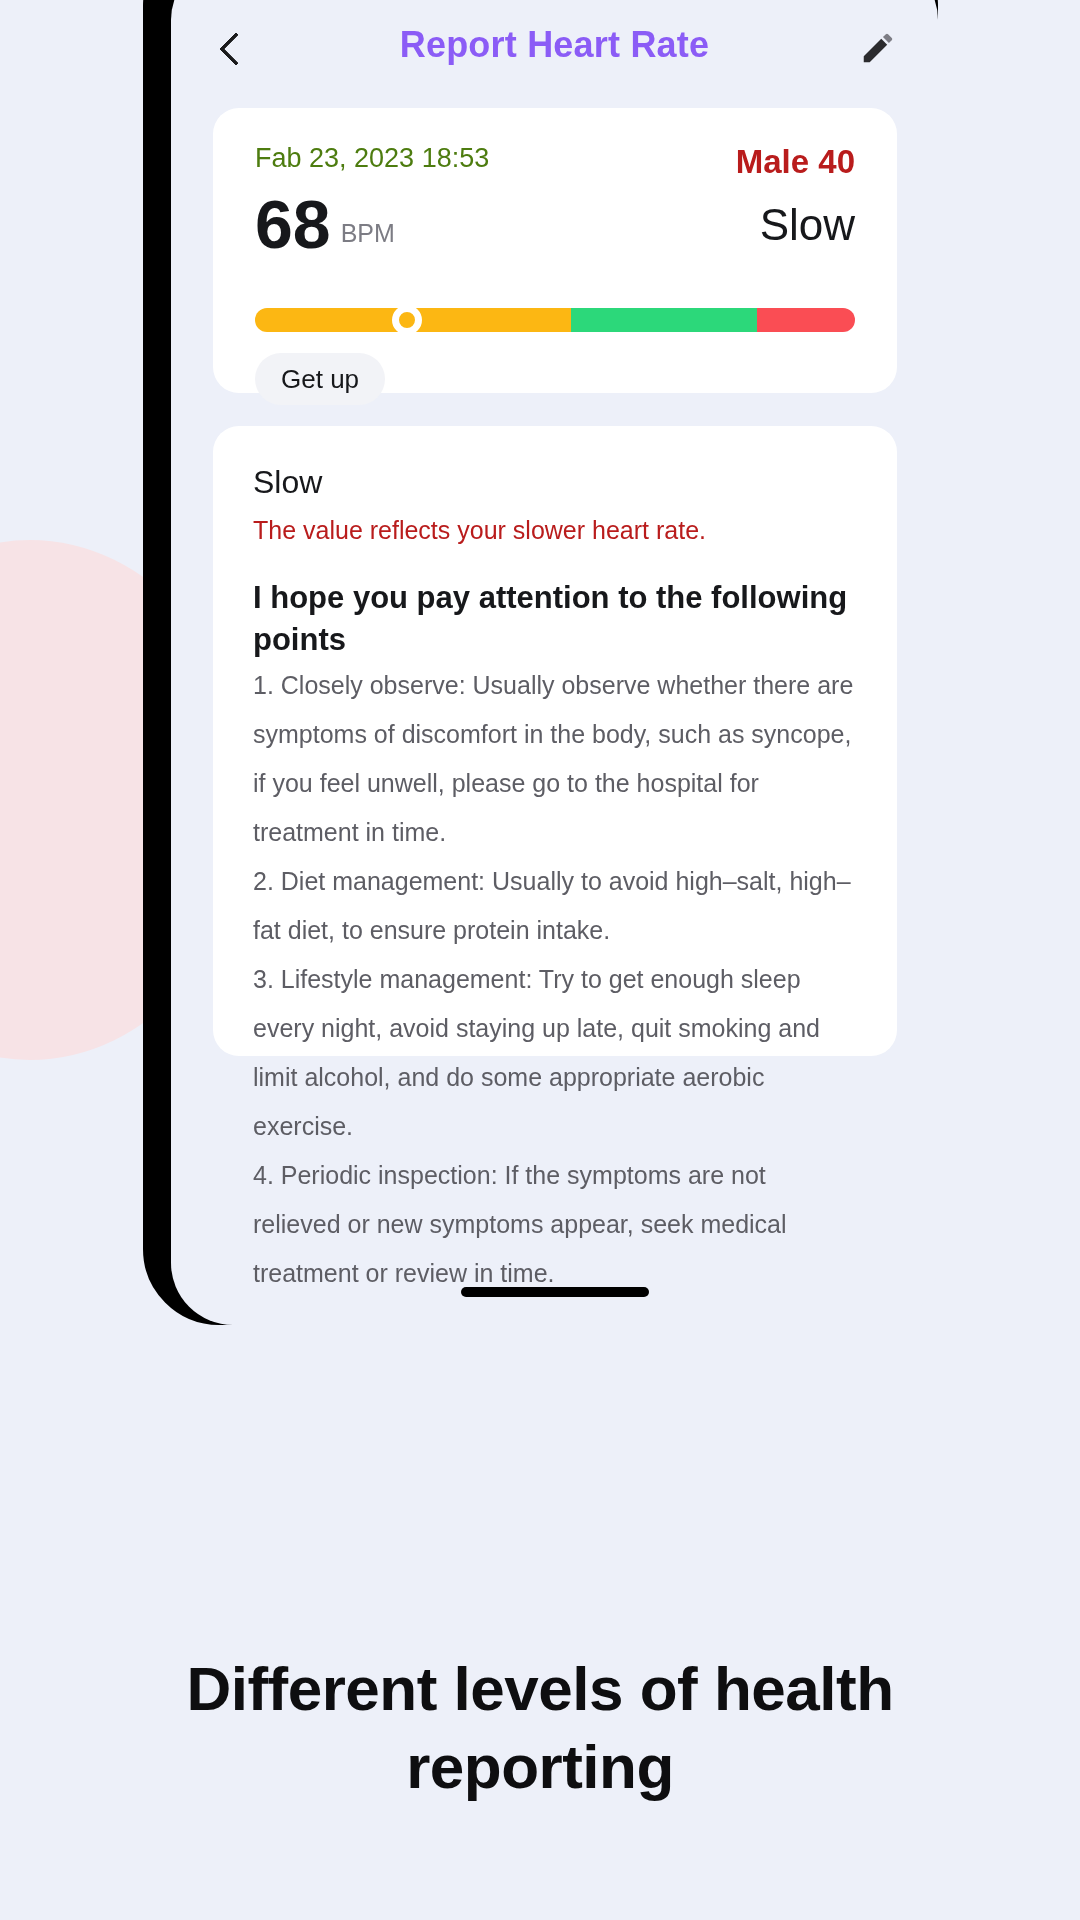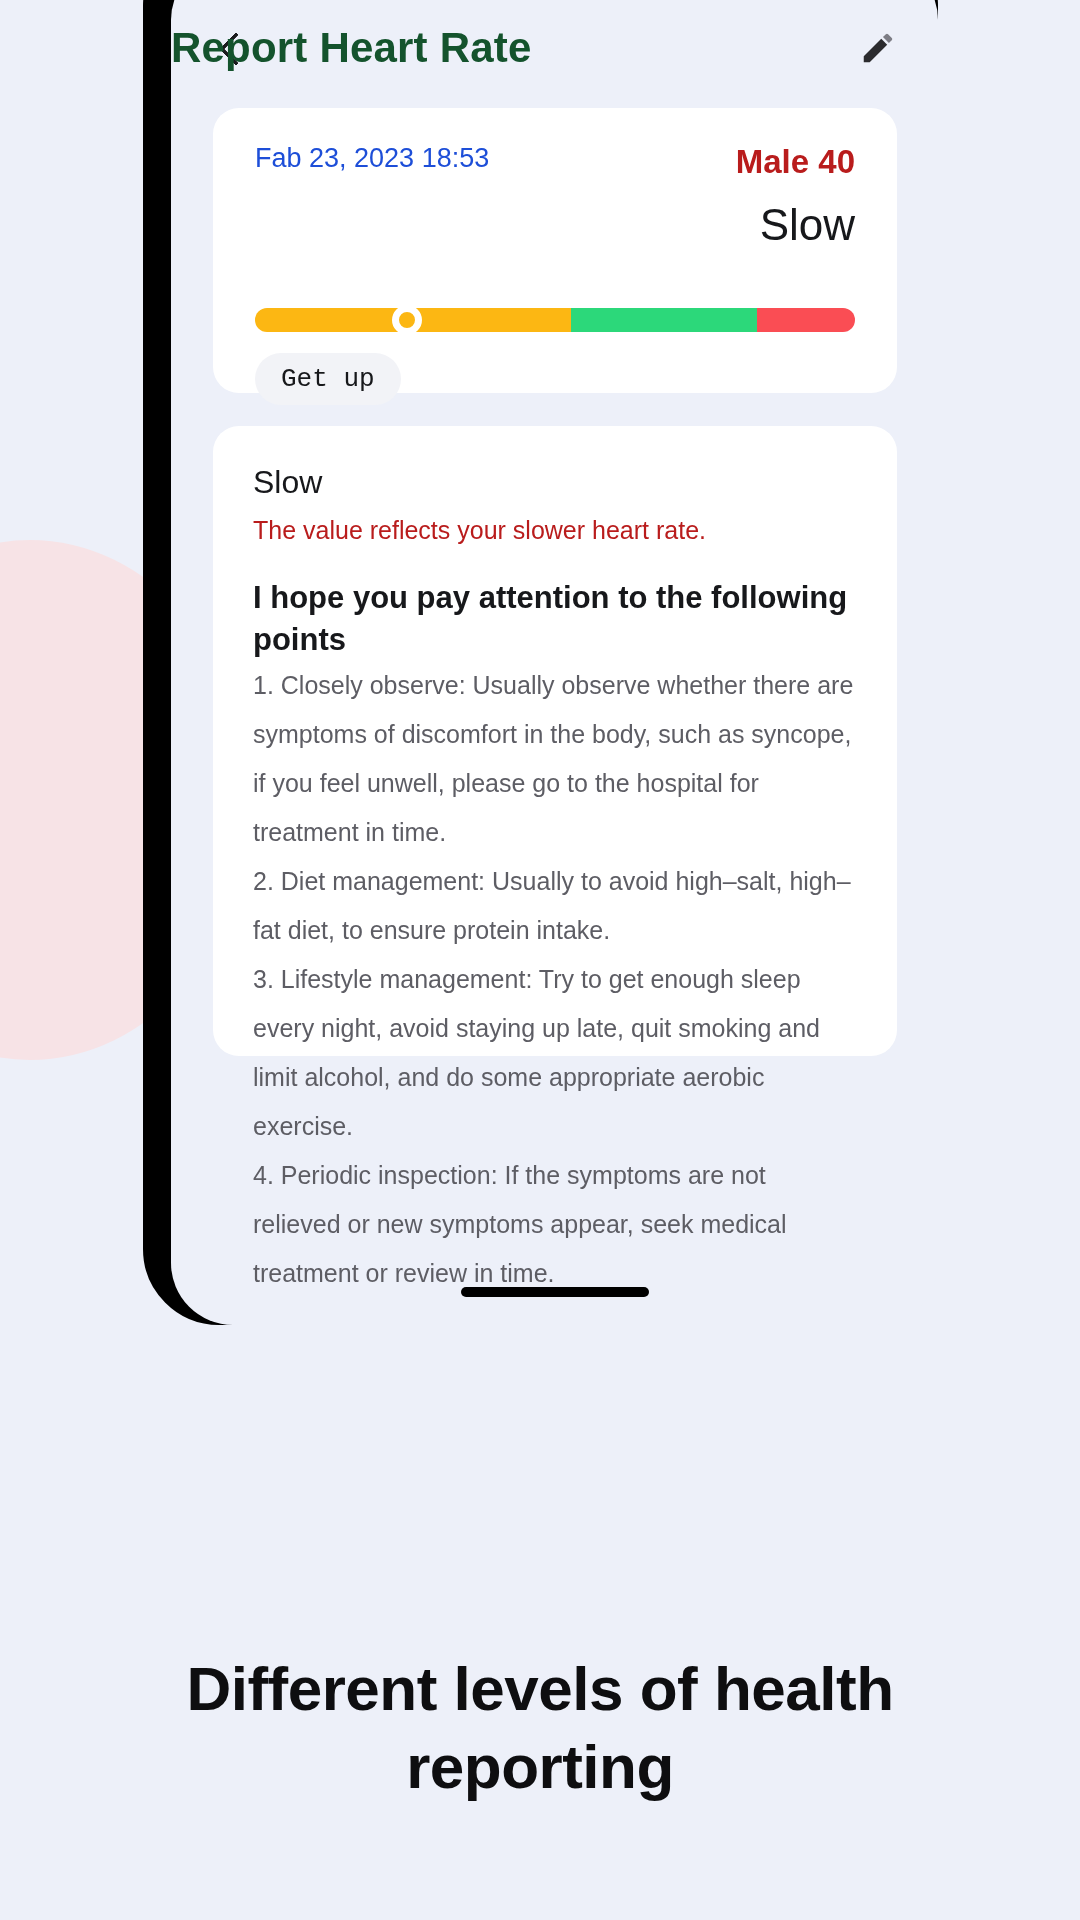--- a/index.html
+++ b/index.html
@@ -90,24 +90,24 @@
     border-bottom: 4px solid #1b1b1d;
     transform: rotate(45deg);
     border-radius: 1px;
   }
 
   .screen-title {
     position: absolute;
     left: 0;
     top: 10px;
     width: 767px;
-    text-align: left;
-    font-size: 42px;
-    font-weight: bold;
-    color: #14532d;
+    text-align: center;
+    font-size: 36px;
+    font-weight: bold;
+    color: #8b5cf6;
     letter-spacing: 0.2px;
   }
 
   .edit-btn {
     position: absolute;
     right: 34px;
     top: 8px;
     width: 52px;
     height: 52px;
     display: flex;
@@ -128,21 +128,21 @@
     top: 150px;
     width: 684px;
     height: 285px;
   }
 
   .summary-date {
     position: absolute;
     left: 42px;
     top: 35px;
     font-size: 27px;
-    color: #1d4ed8;
+    color: #4d7c0f;
   }
 
   .summary-profile {
     position: absolute;
     right: 42px;
     top: 35px;
     font-size: 33px;
     color: #b91c1c;
     font-weight: bold;
   }
@@ -210,21 +210,20 @@
     left: 42px;
     top: 245px;
     height: 52px;
     padding: 0 26px;
     border-radius: 26px;
     background: #f2f3f7;
     display: flex;
     align-items: center;
     font-size: 26px;
     color: #17181b;
-    font-family: Liberation Mono, monospace;
   }
 
   .card-detail {
     left: 42px;
     top: 468px;
     width: 684px;
     height: 630px;
     padding: 38px 40px 10px 40px;
   }
 
@@ -302,20 +301,24 @@
               <path d="M3 17.25V21h3.75L17.81 9.94l-3.75-3.75L3 17.25z" fill="#2b2b2e"></path>
               <path d="M20.71 7.04a1 1 0 0 0 0-1.41l-2.34-2.34a1 1 0 0 0-1.41 0l-1.83 1.83 3.75 3.75 1.83-1.83z" fill="#7d7d85"></path>
             </svg>
           </div>
         </div>
 
         <div class="card card-summary">
           <div class="summary-date">Fab 23, 2023 18:53</div>
           <div class="summary-profile">Male 40</div>
 
+          <div class="bpm-wrap">
+            <span class="bpm-value">68</span>
+            <span class="bpm-unit">BPM</span>
+          </div>
 
           <div class="status-label">Slow</div>
 
           <div class="gauge">
             <div class="seg seg-1"></div>
             <div class="seg seg-2"></div>
             <div class="seg seg-3"></div>
           </div>
           <div class="gauge-knob"></div>
 

